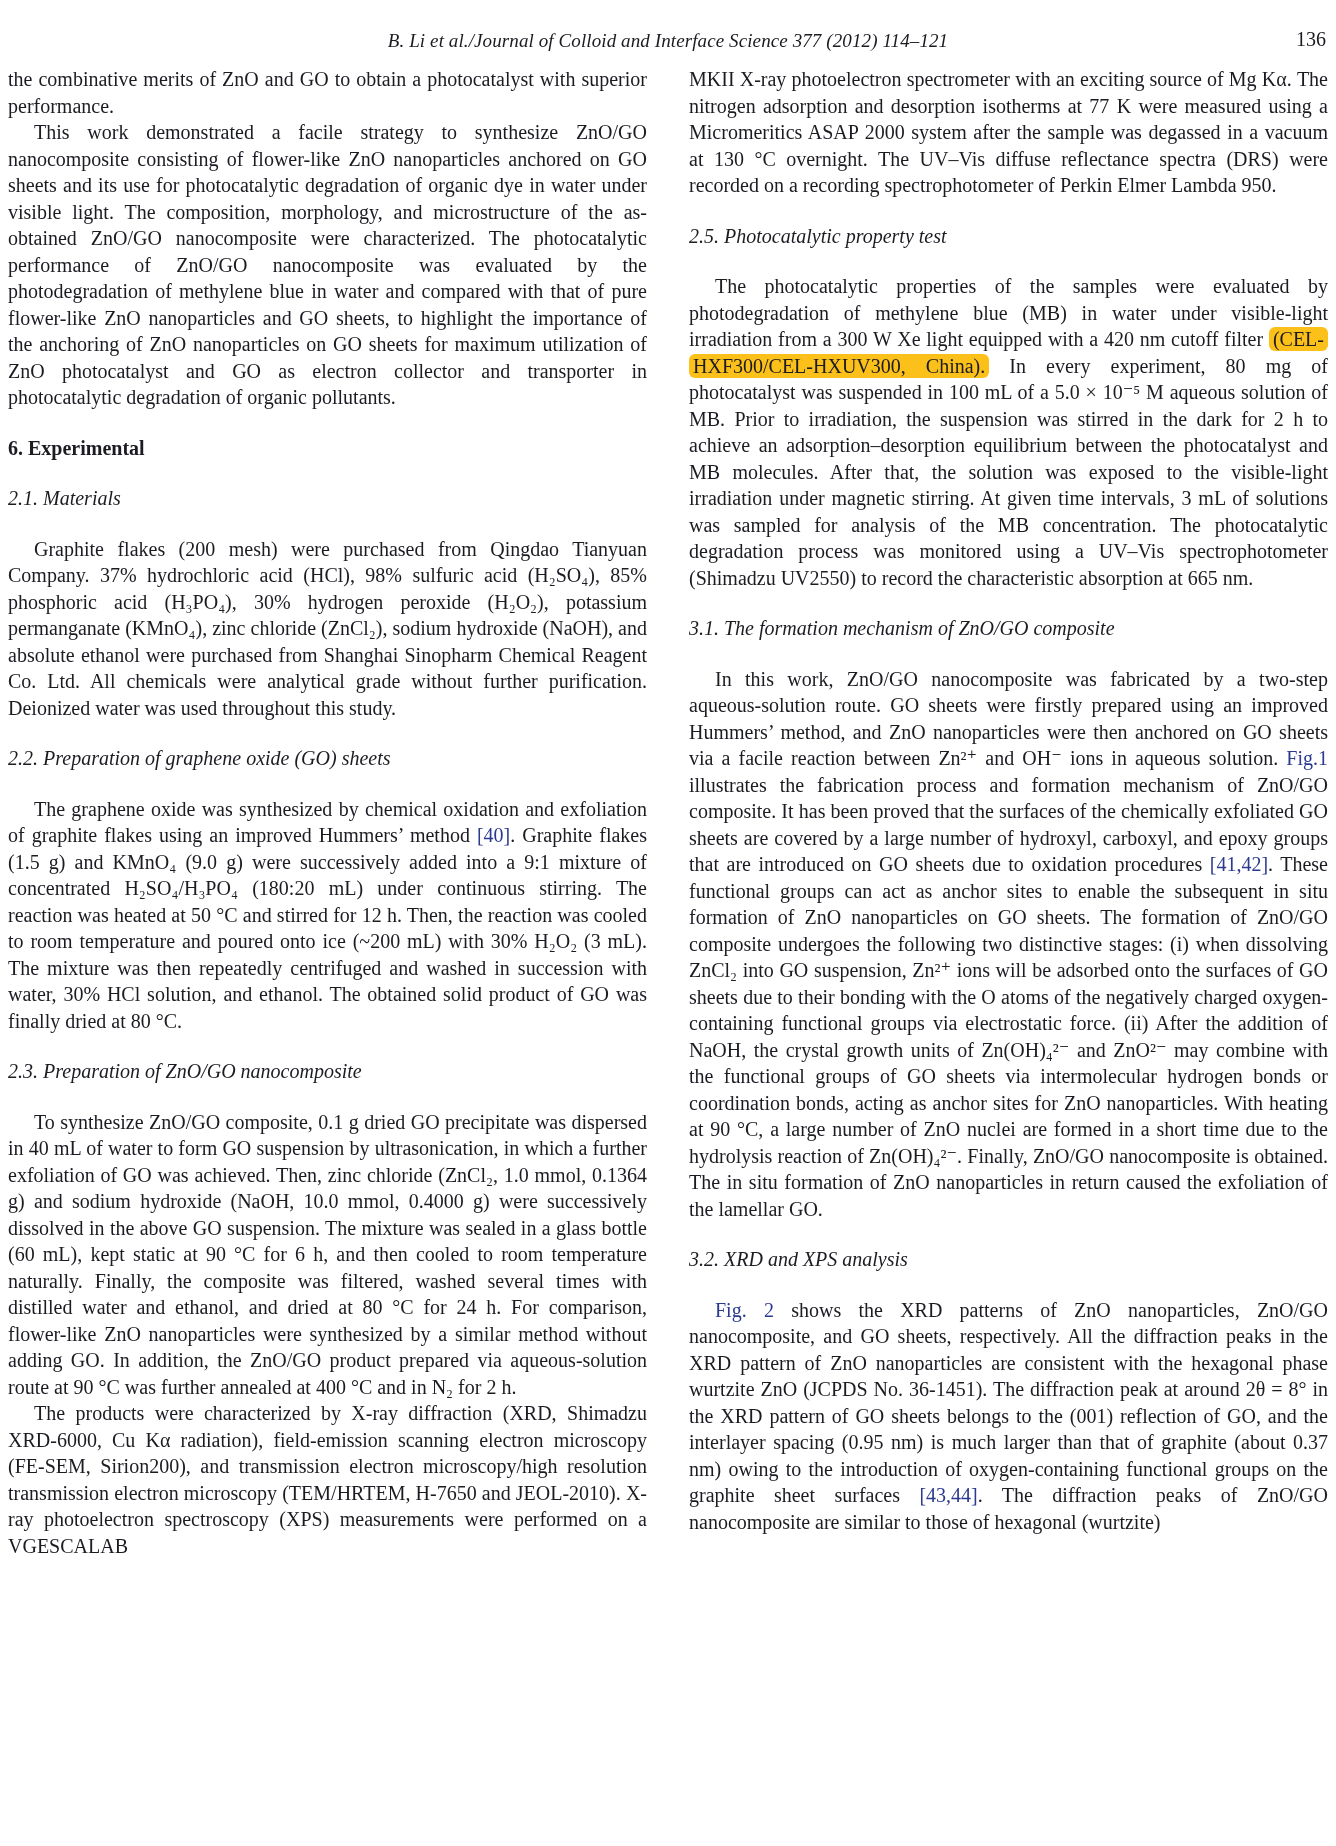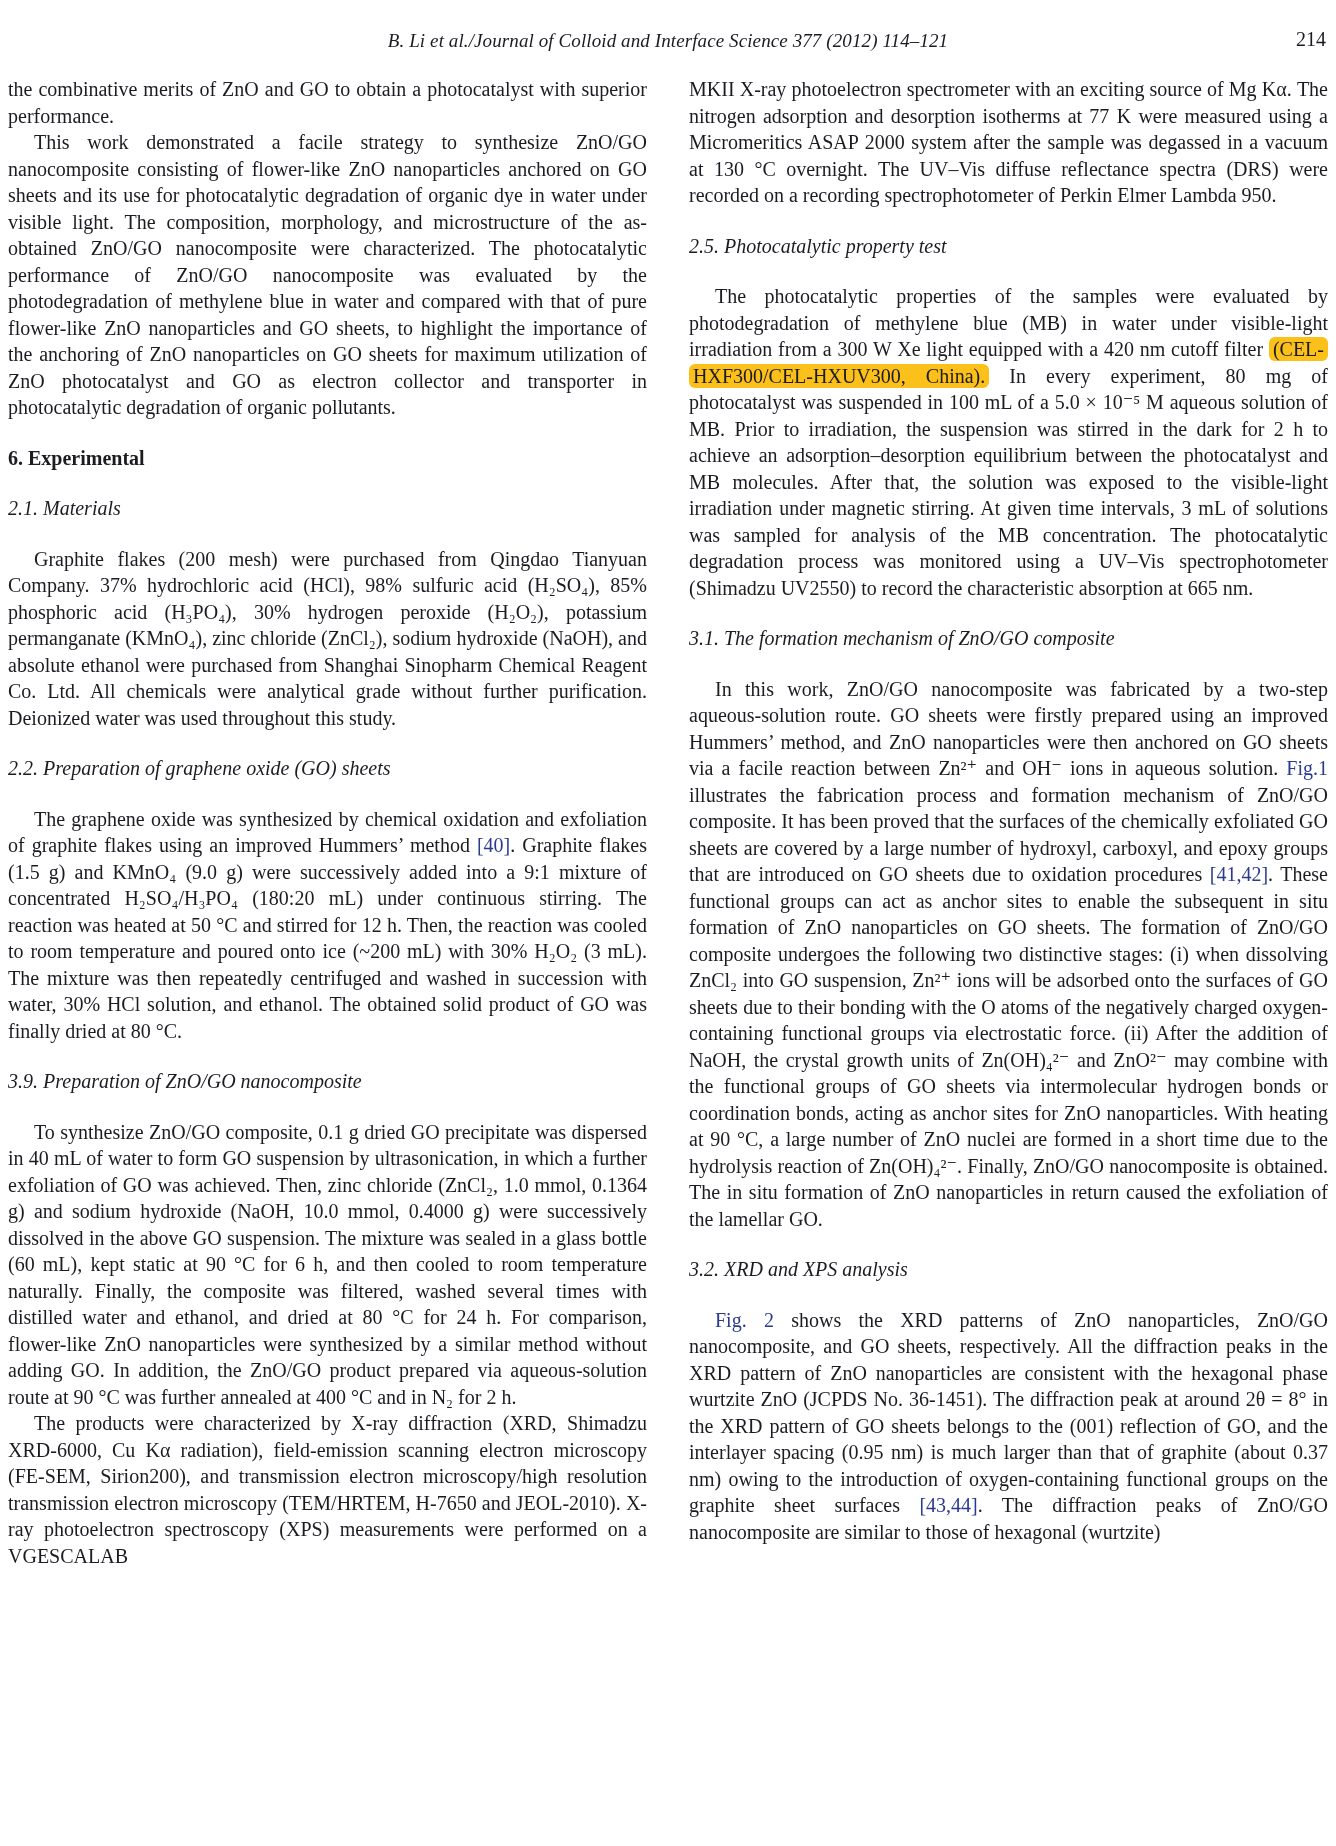--- a/index.html
+++ b/index.html
@@ -35,21 +35,21 @@
     position:absolute;
     top:28px;
     right:10px;
     font-size:20px;
     font-style:normal;
   }
   .columns{
     display:flex;
     gap:42px;
     padding:0 8px;
-    margin-top:26px;
+    margin-top:16px;
   }
   .col{
     width:640px;
     font-size:20px;
     line-height:26.5px;
     text-align:justify;
     hyphens:auto;
     -webkit-hyphens:auto;
   }
   .col p{
@@ -82,32 +82,32 @@
     box-decoration-break:clone;
     -webkit-box-decoration-break:clone;
   }
 </style>
 </head>
 <body>
 
 <div class="page">
   <div class="running-head">
     <div class="running-title">B. Li et al./Journal of Colloid and Interface Science 377 (2012) 114–121</div>
-    <div class="page-number">214</div>
+    <div class="page-number">136</div>
   </div>
   <div class="columns">
     <div class="col">
         <p class="noindent"><span>the combinative merits of ZnO and GO to obtain a photocatalyst with superior performance.</span></p>
         <p><span>This work demonstrated a facile strategy to synthesize ZnO/GO nanocomposite consisting of flower-like ZnO nanoparticles anchored on GO sheets and its use for photocatalytic degradation of organic dye in water under visible light. The composition, morphology, and microstructure of the as-obtained ZnO/GO nanocomposite were characterized. The photocatalytic performance of ZnO/GO nanocomposite was evaluated by the photodegradation of methylene blue in water and compared with that of pure flower-like ZnO nanoparticles and GO sheets, to highlight the importance of the anchoring of ZnO nanoparticles on GO sheets for maximum utilization of ZnO photocatalyst and GO as electron collector and transporter in photocatalytic degradation of organic pollutants.</span></p>
         <h2><span>6. Experimental</span></h2>
         <h3><span>2.1. Materials</span></h3>
         <p><span>Graphite flakes (200 mesh) were purchased from Qingdao Tianyuan Company. 37% hydrochloric acid (HCl), 98% sulfuric acid (H₂SO₄), 85% phosphoric acid (H₃PO₄), 30% hydrogen peroxide (H₂O₂), potassium permanganate (KMnO₄), zinc chloride (ZnCl₂), sodium hydroxide (NaOH), and absolute ethanol were purchased from Shanghai Sinopharm Chemical Reagent Co. Ltd. All chemicals were analytical grade without further purification. Deionized water was used throughout this study.</span></p>
         <h3><span>2.2. Preparation of graphene oxide (GO) sheets</span></h3>
         <p><span>The graphene oxide was synthesized by chemical oxidation and exfoliation of graphite flakes using an improved Hummers’ method </span><span class="ref-link">[40]</span><span>. Graphite flakes (1.5 g) and KMnO₄ (9.0 g) were successively added into a 9:1 mixture of concentrated H₂SO₄/H₃PO₄ (180:20 mL) under continuous stirring. The reaction was heated at 50 °C and stirred for 12 h. Then, the reaction was cooled to room temperature and poured onto ice (~200 mL) with 30% H₂O₂ (3 mL). The mixture was then repeatedly centrifuged and washed in succession with water, 30% HCl solution, and ethanol. The obtained solid product of GO was finally dried at 80 °C.</span></p>
-        <h3><span>3.9. Preparation of ZnO/GO nanocomposite</span></h3>
+        <h3><span>2.3. Preparation of ZnO/GO nanocomposite</span></h3>
         <p><span>To synthesize ZnO/GO composite, 0.1 g dried GO precipitate was dispersed in 40 mL of water to form GO suspension by ultrasonication, in which a further exfoliation of GO was achieved. Then, zinc chloride (ZnCl₂, 1.0 mmol, 0.1364 g) and sodium hydroxide (NaOH, 10.0 mmol, 0.4000 g) were successively dissolved in the above GO suspension. The mixture was sealed in a glass bottle (60 mL), kept static at 90 °C for 6 h, and then cooled to room temperature naturally. Finally, the composite was filtered, washed several times with distilled water and ethanol, and dried at 80 °C for 24 h. For comparison, flower-like ZnO nanoparticles were synthesized by a similar method without adding GO. In addition, the ZnO/GO product prepared via aqueous-solution route at 90 °C was further annealed at 400 °C and in N₂ for 2 h.</span></p>
         <p><span>The products were characterized by X-ray diffraction (XRD, Shimadzu XRD-6000, Cu Kα radiation), field-emission scanning electron microscopy (FE-SEM, Sirion200), and transmission electron microscopy/high resolution transmission electron microscopy (TEM/HRTEM, H-7650 and JEOL-2010). X-ray photoelectron spectroscopy (XPS) measurements were performed on a VGESCALAB</span></p>
       </div>
     <div class="col">
         <p class="noindent"><span>MKII X-ray photoelectron spectrometer with an exciting source of Mg Kα. The nitrogen adsorption and desorption isotherms at 77 K were measured using a Micromeritics ASAP 2000 system after the sample was degassed in a vacuum at 130 °C overnight. The UV–Vis diffuse reflectance spectra (DRS) were recorded on a recording spectrophotometer of Perkin Elmer Lambda 950.</span></p>
         <h3><span>2.5. Photocatalytic property test</span></h3>
         <p><span>The photocatalytic properties of the samples were evaluated by photodegradation of methylene blue (MB) in water under visible-light irradiation from a 300 W Xe light equipped with a 420 nm cutoff filter </span><span class="highlight">(CEL-HXF300/CEL-HXUV300, China).</span><span> In every experiment, 80 mg of photocatalyst was suspended in 100 mL of a 5.0 × 10⁻⁵ M aqueous solution of MB. Prior to irradiation, the suspension was stirred in the dark for 2 h to achieve an adsorption–desorption equilibrium between the photocatalyst and MB molecules. After that, the solution was exposed to the visible-light irradiation under magnetic stirring. At given time intervals, 3 mL of solutions was sampled for analysis of the MB concentration. The photocatalytic degradation process was monitored using a UV–Vis spectrophotometer (Shimadzu UV2550) to record the characteristic absorption at 665 nm.</span></p>
         <h3><span>3.1. The formation mechanism of ZnO/GO composite</span></h3>
         <p><span>In this work, ZnO/GO nanocomposite was fabricated by a two-step aqueous-solution route. GO sheets were firstly prepared using an improved Hummers’ method, and ZnO nanoparticles were then anchored on GO sheets via a facile reaction between Zn²⁺ and OH⁻ ions in aqueous solution. </span><span class="ref-link">Fig.1</span><span> illustrates the fabrication process and formation mechanism of ZnO/GO composite. It has been proved that the surfaces of the chemically exfoliated GO sheets are covered by a large number of hydroxyl, carboxyl, and epoxy groups that are introduced on GO sheets due to oxidation procedures </span><span class="ref-link">[41,42]</span><span>. These functional groups can act as anchor sites to enable the subsequent in situ formation of ZnO nanoparticles on GO sheets. The formation of ZnO/GO composite undergoes the following two distinctive stages: (i) when dissolving ZnCl₂ into GO suspension, Zn²⁺ ions will be adsorbed onto the surfaces of GO sheets due to their bonding with the O atoms of the negatively charged oxygen-containing functional groups via electrostatic force. (ii) After the addition of NaOH, the crystal growth units of Zn(OH)₄²⁻ and ZnO²⁻ may combine with the functional groups of GO sheets via intermolecular hydrogen bonds or coordination bonds, acting as anchor sites for ZnO nanoparticles. With heating at 90 °C, a large number of ZnO nuclei are formed in a short time due to the hydrolysis reaction of Zn(OH)₄²⁻. Finally, ZnO/GO nanocomposite is obtained. The in situ formation of ZnO nanoparticles in return caused the exfoliation of the lamellar GO.</span></p>
         <h3><span>3.2. XRD and XPS analysis</span></h3>

